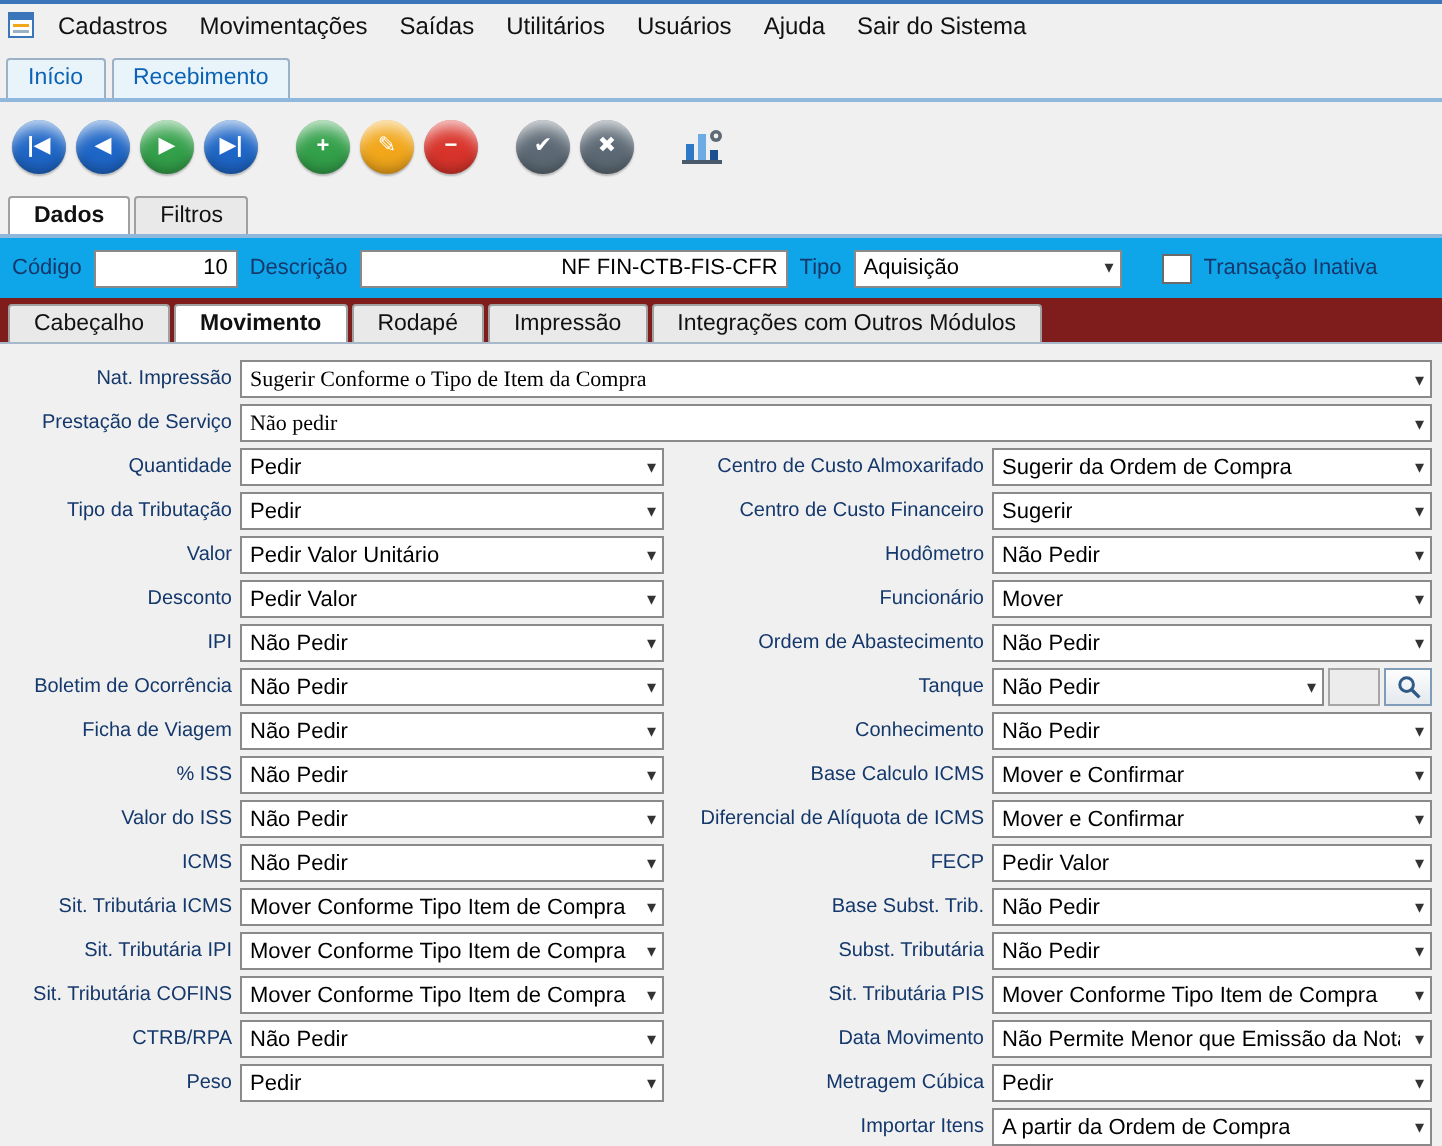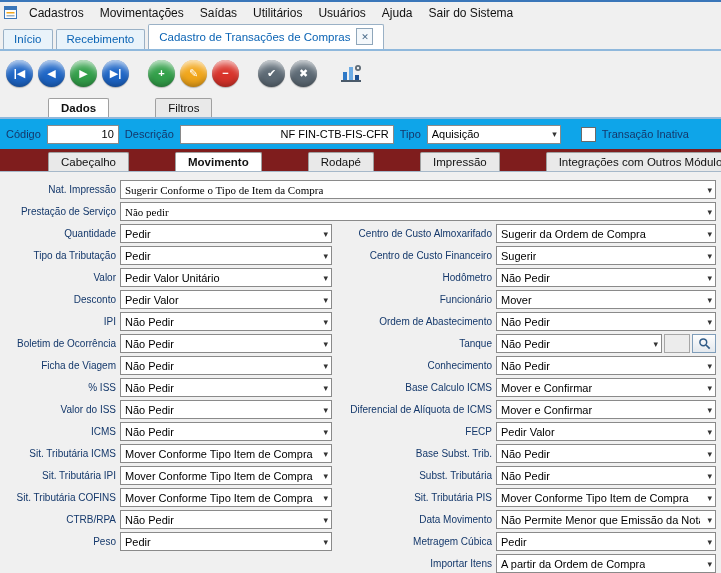--- a/index.html
+++ b/index.html
@@ -19,21 +19,21 @@
   .closebox{width:15px;height:15px;border:1px solid #8fa6ba;display:flex;align-items:center;justify-content:center;font-size:9px;color:#4a6b8a;background:#f4f8fb;cursor:pointer;}
   
   .toolbar{display:flex;align-items:center;height:40px;padding:2px 6px;gap:5px;background:#f0f0f0;}
   .tbtn{width:27px;height:27px;border-radius:50%;display:flex;align-items:center;justify-content:center;color:#fff;font-weight:bold;
         box-shadow:inset 0 9px 9px -6px rgba(255,255,255,.85), inset 0 -7px 8px -6px rgba(0,0,0,.4), 0 1px 1px rgba(0,0,0,.25);cursor:pointer;flex:0 0 auto;}
   .tbtn .tglyph{font-size:11px;line-height:1;}
   .tbtn.gap{margin-right:14px;}
   .tbtn.chartbtn{background:transparent;box-shadow:none;border-radius:2px;width:30px;height:28px;}
   
   .maintabs{display:flex;align-items:flex-end;height:22px;background:#f0f0f0;border-bottom:2px solid #8fb8dc;padding-left:4px;}
-  .mtab{padding:3px 12px;border:1px solid #a0a0a0;border-bottom:none;background:#e9e9e9;margin-right:2px;border-radius:2px 2px 0 0;font-size:11.5px;cursor:default;white-space:nowrap;margin-left:44px;}
+  .mtab{padding:3px 12px;border:1px solid #a0a0a0;border-bottom:none;background:#e9e9e9;margin-right:2px;border-radius:2px 2px 0 0;font-size:11.5px;cursor:default;white-space:nowrap;}
   .mtab.active{background:#ffffff;font-weight:bold;}
   
   .recordbar{display:flex;align-items:center;height:30px;padding:0 6px;gap:6px;background:#0ea5e9;}
   .rlabel{color:#14386b;font-size:11px;white-space:nowrap;}
   .txt{height:19px;border:1px solid #898989;background:#fff;font:inherit;font-size:11px;padding:0 4px;box-sizing:border-box;}
   #codigo-input{width:72px;text-align:right;}
   #descricao-input{width:214px;text-align:right;}
   .rb-combo{width:134px;flex:0 0 auto;text-align:center;}
   .cb{width:13px;height:13px;border:1px solid #6a6a6a;background:#fff;margin-left:14px;flex:0 0 auto;cursor:pointer;}
   
@@ -71,24 +71,20 @@
     <div class="menu-item">Sair do Sistema</div>
   </div>
 
 <div class="doctabs" id="doctabs">
     <div class="doc-tab">
       <span class="doc-tab-label">Início</span>
     </div>
     <div class="doc-tab">
       <span class="doc-tab-label">Recebimento</span>
     </div>
-    <div class="doc-tab active">
-      <span class="doc-tab-label">Cadastro de Transações de Compras</span>
-      <span class="closebox">✕</span>
-    </div>
   </div>
 
 <div class="toolbar" id="toolbar">
     <div class="tbtn" style="background: rgb(30, 102, 199);">
       <span class="tglyph">|◀</span>
     </div>
     <div class="tbtn" style="background: rgb(30, 102, 199);">
       <span class="tglyph">◀</span>
     </div>
     <div class="tbtn" style="background: rgb(51, 160, 74);">

